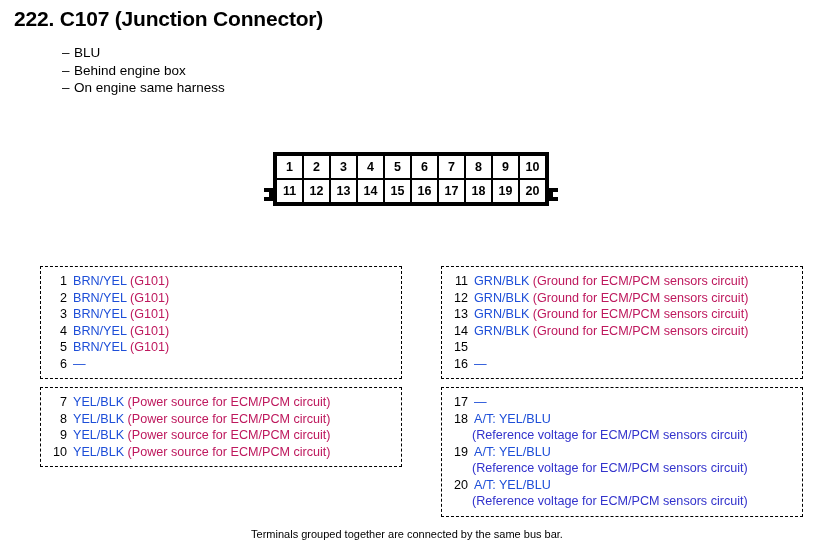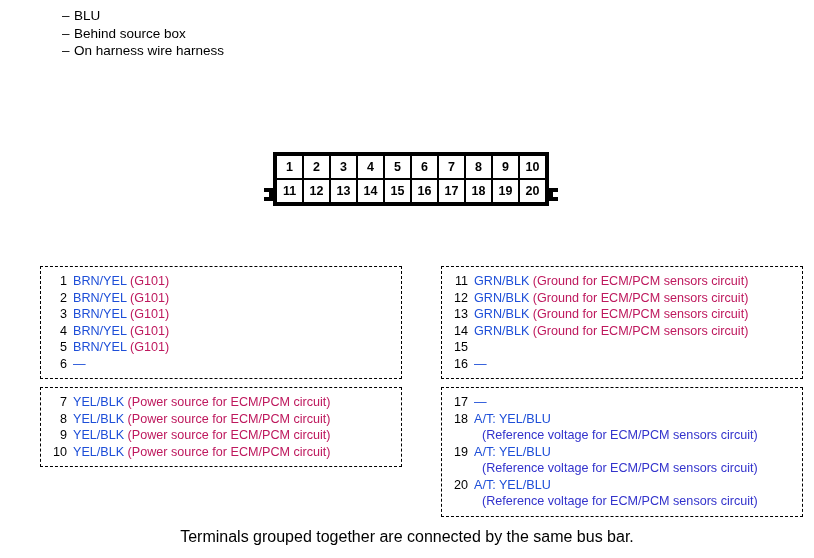--- a/index.html
+++ b/index.html
@@ -25,21 +25,21 @@
     width: 600px;
   }
   #page-title {
     font-size: 21px;
     font-weight: bold;
     letter-spacing: -0.2px;
     line-height: 26px;
     white-space: nowrap;
   }
   #subtitle-list {
-    margin: 1px 0 0 48px;
+    margin: 12px 0 0 48px;
     padding: 0;
     list-style: none;
   }
   #subtitle-list li {
     font-size: 13.5px;
     line-height: 17.5px;
     white-space: nowrap;
   }
   .dash-mark {
     display: inline-block;
@@ -132,43 +132,44 @@
   .note { color: #be185d; }
   .pin-row.wrapped {
     display: block;
     white-space: normal;
   }
   .pin-row.wrapped .pin-num {
     display: inline-block;
   }
   .pin-row .sub-note {
     display: block;
-    margin-left: 34px;
+    margin-left: 24px;
     color: #3333cc;
     line-height: 16.5px;
   }
 
   
   #footer-caption {
     position: absolute;
     left: 0;
     right: 0;
     top: 528px;
     text-align: center;
-    font-size: 16px;
+    font-size: 11px;
   }
 </style>
 </head>
 <body>
 
 <div id="header">
+  <div id="page-title">222. C107 (Junction Connector)</div>
   <ul id="subtitle-list">
       <li><span class="dash-mark">–</span><span>BLU</span></li>
-      <li><span class="dash-mark">–</span><span>Behind source box</span></li>
-      <li><span class="dash-mark">–</span><span>On harness wire harness</span></li>
+      <li><span class="dash-mark">–</span><span>Behind engine box</span></li>
+      <li><span class="dash-mark">–</span><span>On engine same harness</span></li>
     </ul>
 </div>
 
 <div id="connector">
   <div class="conn-frame">
     <div class="conn-row top-row">
         <div class="conn-cell">1</div>
         <div class="conn-cell">2</div>
         <div class="conn-cell">3</div>
         <div class="conn-cell">4</div>

